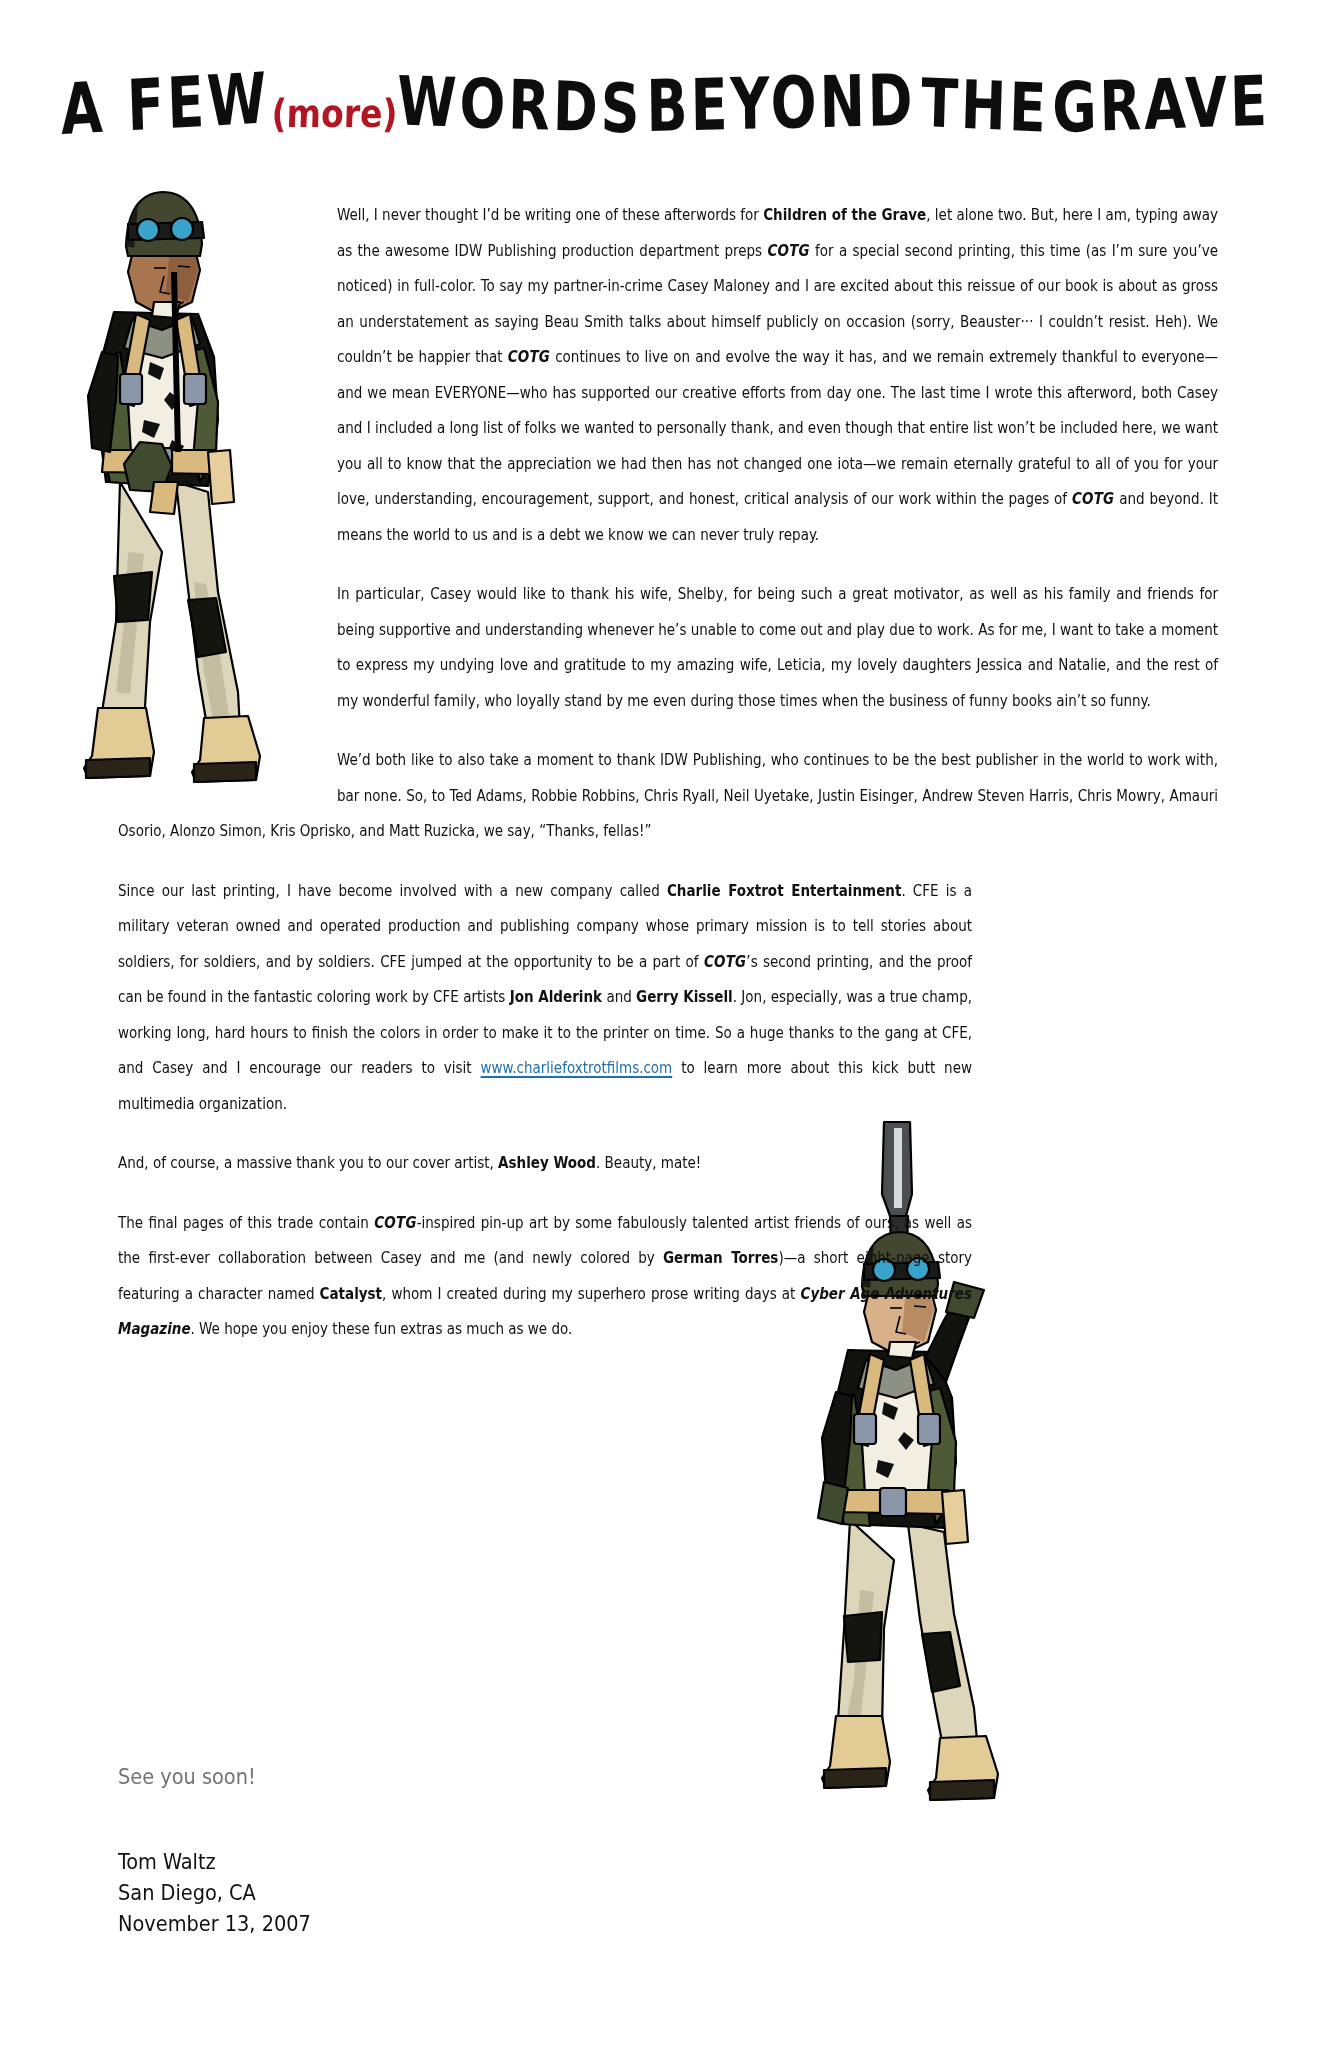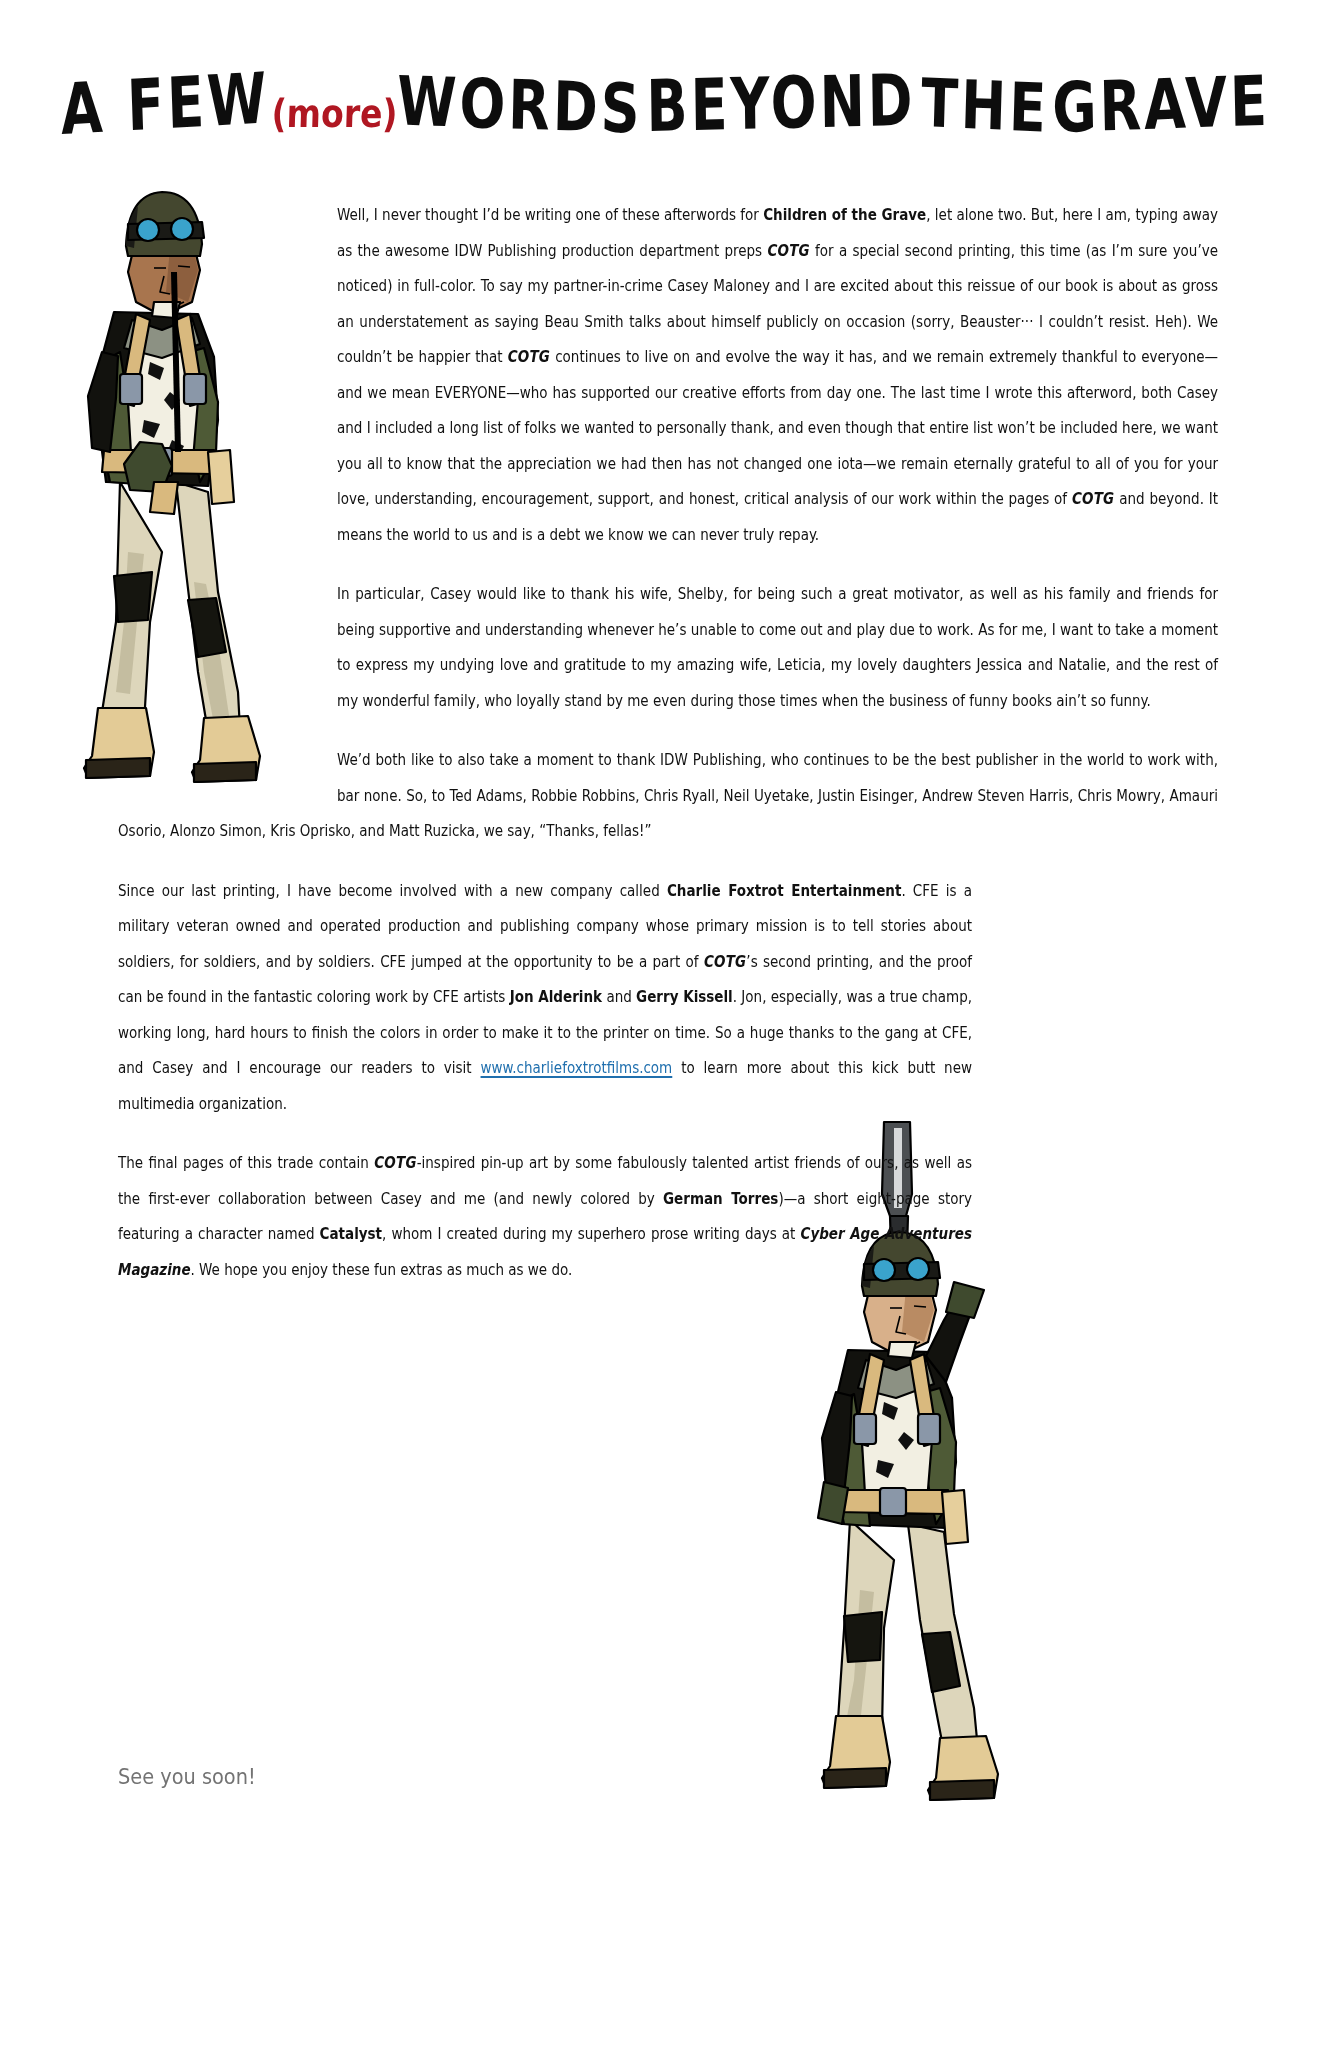--- a/index.html
+++ b/index.html
@@ -293,21 +293,27 @@
     <p><span>Well, I never thought I’d be writing one of these afterwords for </span><b>Children of the Grave</b><span>, let alone two. But, here I am, typing away as the awesome IDW Publishing production department preps </span><span class="cotg">COTG</span><span> for a special second printing, this time (as I’m sure you’ve noticed) in full-color. To say my partner-in-crime Casey Maloney and I are excited about this reissue of our book is about as gross an understatement as saying Beau Smith talks about himself publicly on occasion (sorry, Beauster··· I couldn’t resist. Heh). We couldn’t be happier that </span><span class="cotg">COTG</span><span> continues to live on and evolve the way it has, and we remain extremely thankful to everyone—and we mean EVERYONE—who has supported our creative efforts from day one. The last time I wrote this afterword, both Casey and I included a long list of folks we wanted to personally thank, and even though that entire list won’t be included here, we want you all to know that the appreciation we had then has not changed one iota—we remain eternally grateful to all of you for your love, understanding, encouragement, support, and honest, critical analysis of our work within the pages of </span><span class="cotg">COTG</span><span> and beyond. It means the world to us and is a debt we know we can never truly repay.</span></p>
 
     <p>In particular, Casey would like to thank his wife, Shelby, for being such a great motivator, as well as his family and friends for being supportive and understanding whenever he’s unable to come out and play due to work. As for me, I want to take a moment to express my undying love and gratitude to my amazing wife, Leticia, my lovely daughters Jessica and Natalie, and the rest of my wonderful family, who loyally stand by me even during those times when the business of funny books ain’t so funny.</p>
 
     <p>We’d both like to also take a moment to thank IDW Publishing, who continues to be the best publisher in the world to work with, bar none. So, to Ted Adams, Robbie Robbins, Chris Ryall, Neil Uyetake, Justin Eisinger, Andrew Steven Harris, Chris Mowry, Amauri Osorio, Alonzo Simon, Kris Oprisko, and Matt Ruzicka, we say, “Thanks, fellas!”</p>
 
     <div class="float-right-fig"></div>
 
     <p><span>Since our last printing, I have become involved with a new company called </span><b>Charlie Foxtrot Entertainment</b><span>. CFE is a military veteran owned and operated production and publishing company whose primary mission is to tell stories about soldiers, for soldiers, and by soldiers. CFE jumped at the opportunity to be a part of </span><span class="cotg">COTG</span><span>’s second printing, and the proof can be found in the fantastic coloring work by CFE artists </span><b>Jon Alderink</b><span> and </span><b>Gerry Kissell</b><span>. Jon, especially, was a true champ, working long, hard hours to finish the colors in order to make it to the printer on time. So a huge thanks to the gang at CFE, and Casey and I encourage our readers to visit </span><a class="weblink" href="#">www.charliefoxtrotfilms.com</a><span> to learn more about this kick butt new multimedia organization.</span></p>
 
+    <p><span>And, of course, a massive thank you to our cover artist, </span><b>Ashley Wood</b><span>. Beauty, mate!</span></p>
 
     <p><span>The final pages of this trade contain </span><span class="cotg">COTG</span><span>-inspired pin-up art by some fabulously talented artist friends of ours, as well as the first-ever collaboration between Casey and me (and newly colored by </span><b>German Torres</b><span>)—a short eight-page story featuring a character named </span><b>Catalyst</b><span>, whom I created during my superhero prose writing days at </span><b><i>Cyber Age Adventures Magazine</i></b><span>. We hope you enjoy these fun extras as much as we do.</span></p>
 
   </div>
 
   <div id="closing">See you soon!</div>
 
+  <div id="signature">
+    <div>Tom Waltz</div>
+    <div>San Diego, CA</div>
+    <div>November 13, 2007</div>
+  </div>
 
 </div>
 
 </body></html>

